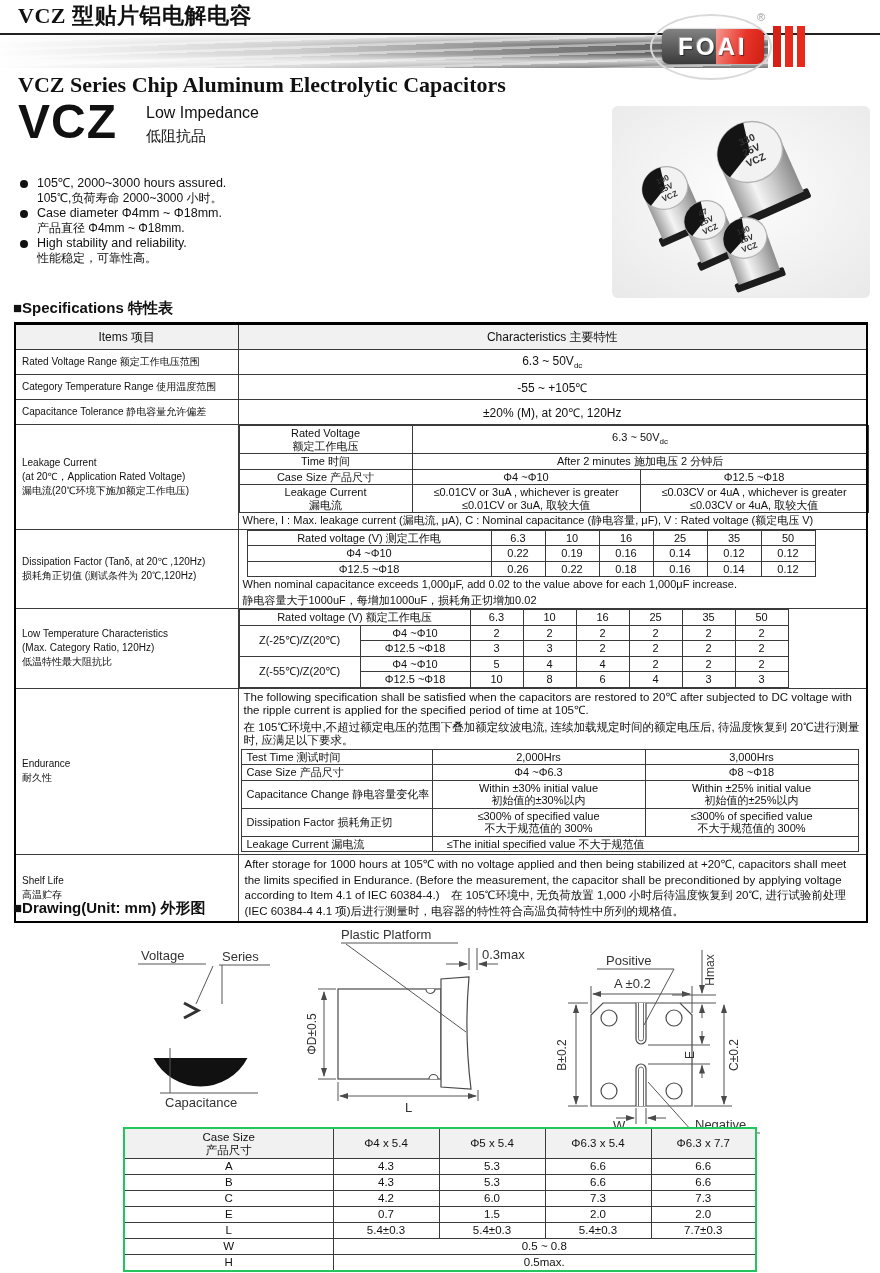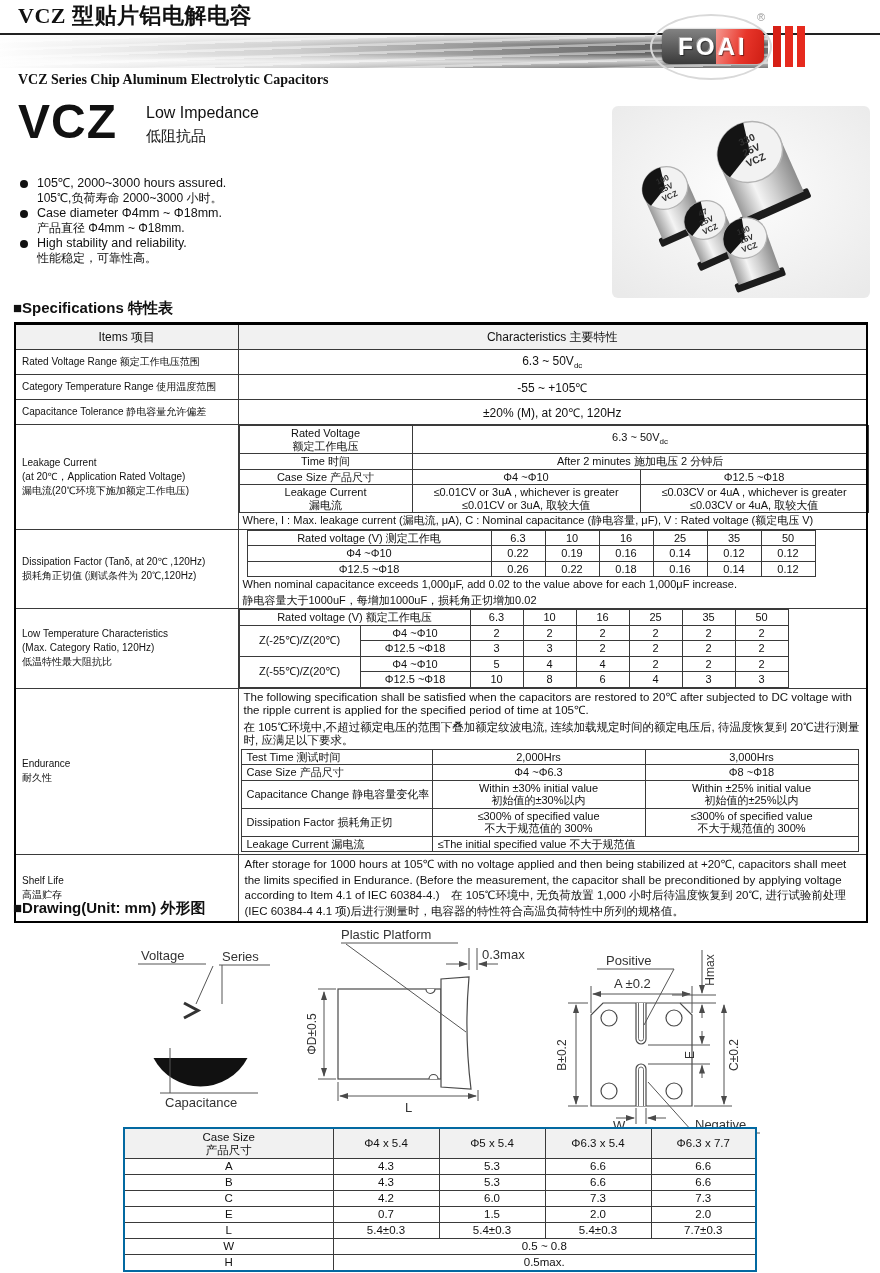--- a/index.html
+++ b/index.html
@@ -22,21 +22,21 @@
   .logo-box .half-dark { flex:0 0 53%; background:linear-gradient(to bottom,#828282,#3a3a3a); }
   .logo-box .half-red  { flex:1; background:linear-gradient(105deg,#f5978f 0%,#e8352a 55%,#ce1e14 100%); }
   .logo-text { position:absolute; top:33px; left:662px; width:102px; text-align:center;
                font-size:24px; font-weight:bold; color:#fff; letter-spacing:3px; line-height:28px;
                text-shadow:1px 1px 1px rgba(0,0,0,.5), -1px -1px 0 rgba(255,255,255,.35); }
   .logo-reg { position:absolute; top:11px; left:757px; font-size:11px; color:#9a9a9a; }
   .logo-bars { position:absolute; top:26px; left:773px; display:flex; }
   .logo-bars .bar { width:8px; height:41px; margin-right:4px; }
 
   .subtitle { position:absolute; top:72px; left:18px; font-family:"Liberation Serif", serif;
-              font-size:14px; font-weight:bold; }
+              font-size:22px; font-weight:bold; }
   .series-big { position:absolute; top:94px; left:18px; font-size:48px; font-weight:bold;
                 letter-spacing:1px; }
   .tagline-en { position:absolute; top:104px; left:146px; font-size:16px; }
   .tagline-cn { position:absolute; top:127px; left:146px; font-size:15px; }
 
   .features { position:absolute; top:176px; left:20px; width:470px; }
   .feature { margin-bottom:0; }
   .feature .en { display:flex; align-items:center; font-size:12.5px; line-height:15px; }
   .bullet { width:8px; height:8px; border-radius:50%; background:#111; flex:0 0 8px; margin-right:9px; }
   .feature .cn { margin-left:17px; font-size:12px; line-height:15px; }
@@ -61,21 +61,21 @@
   .diss { width:568px;margin-left:8px; }
   .lt { width:549px; }
   .endu { width:617px; margin:0 0 2px 2px; }
   .note { font-size:11px; padding:1px 4px; line-height:13.5px; }
   .intro { font-size:11.5px; line-height:13.5px; padding:2px 5px 1px; }
   .shelf-text { font-size:11.5px; line-height:15.5px; padding:2px 6px; }
   sub { font-size:8px; }
 
   
   .case { position:absolute; top:1127px; left:123px; width:632px; table-layout:fixed;
-          border:2px solid #0369a1; font-size:11.5px; }
+          border:2px solid #22c55e; font-size:11.5px; }
   .case td { border:1px solid #3a3a3a; text-align:center; padding:1px 2px; height:13px; line-height:13px; }
   .case .head2 td { background:#f1f1f1; height:27px; }
 
   
   .dwg { position:absolute; }
   #dwg-top { top:940px; left:118px; }
   #dwg-side { top:922px; left:298px; }
   #dwg-bottom { top:918px; left:552px; }
   #cap-photo { position:absolute; top:106px; left:612px; }
   svg text { font-family:"Liberation Sans", sans-serif; }
@@ -425,21 +425,21 @@
                     <div>≤300% of specified value</div>
                     <div>不大于规范值的 300%</div>
                   </td>
             <td>
                     <div>≤300% of specified value</div>
                     <div>不大于规范值的 300%</div>
                   </td>
           </tr>
           <tr>
             <td style="text-align:left;padding-left:5px;">Leakage Current 漏电流</td>
-            <td colspan="2" style="text-align:left;padding-left:5px;">≤The initial specified value 不大于规范值</td>
+            <td colspan="2" style="text-align:left;padding-left:14px;">≤The initial specified value 不大于规范值</td>
           </tr>
         </tbody>
             </table>
       </td>
     </tr>
 
     <tr>
       <td class="lbl">
         <div>Shelf Life</div>
         <div>高温贮存</div>

